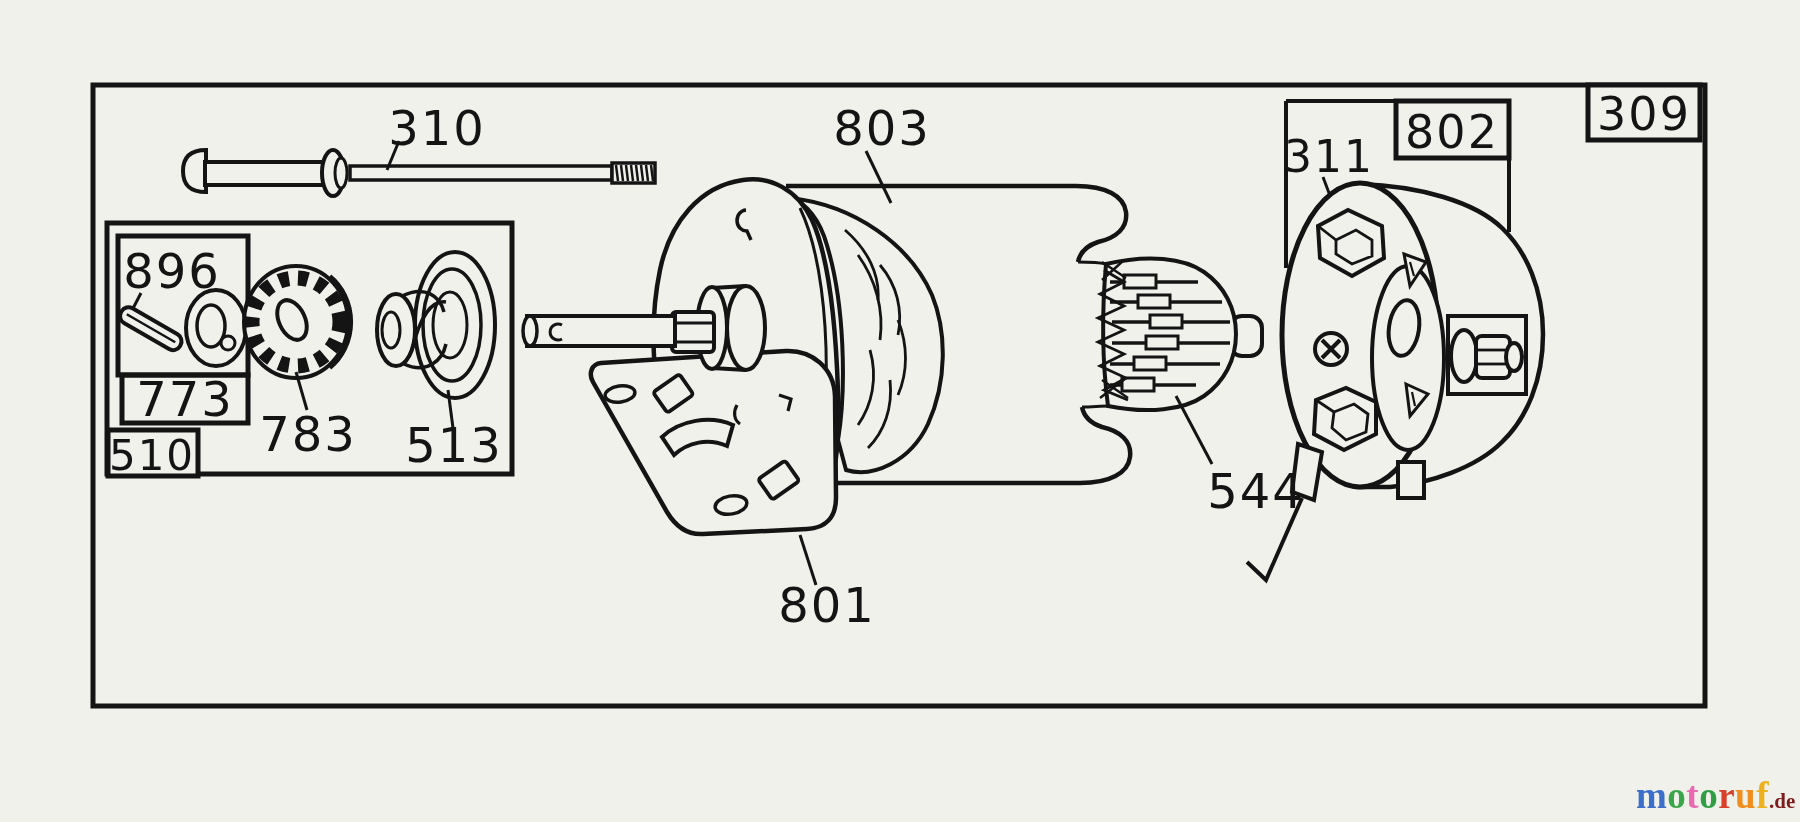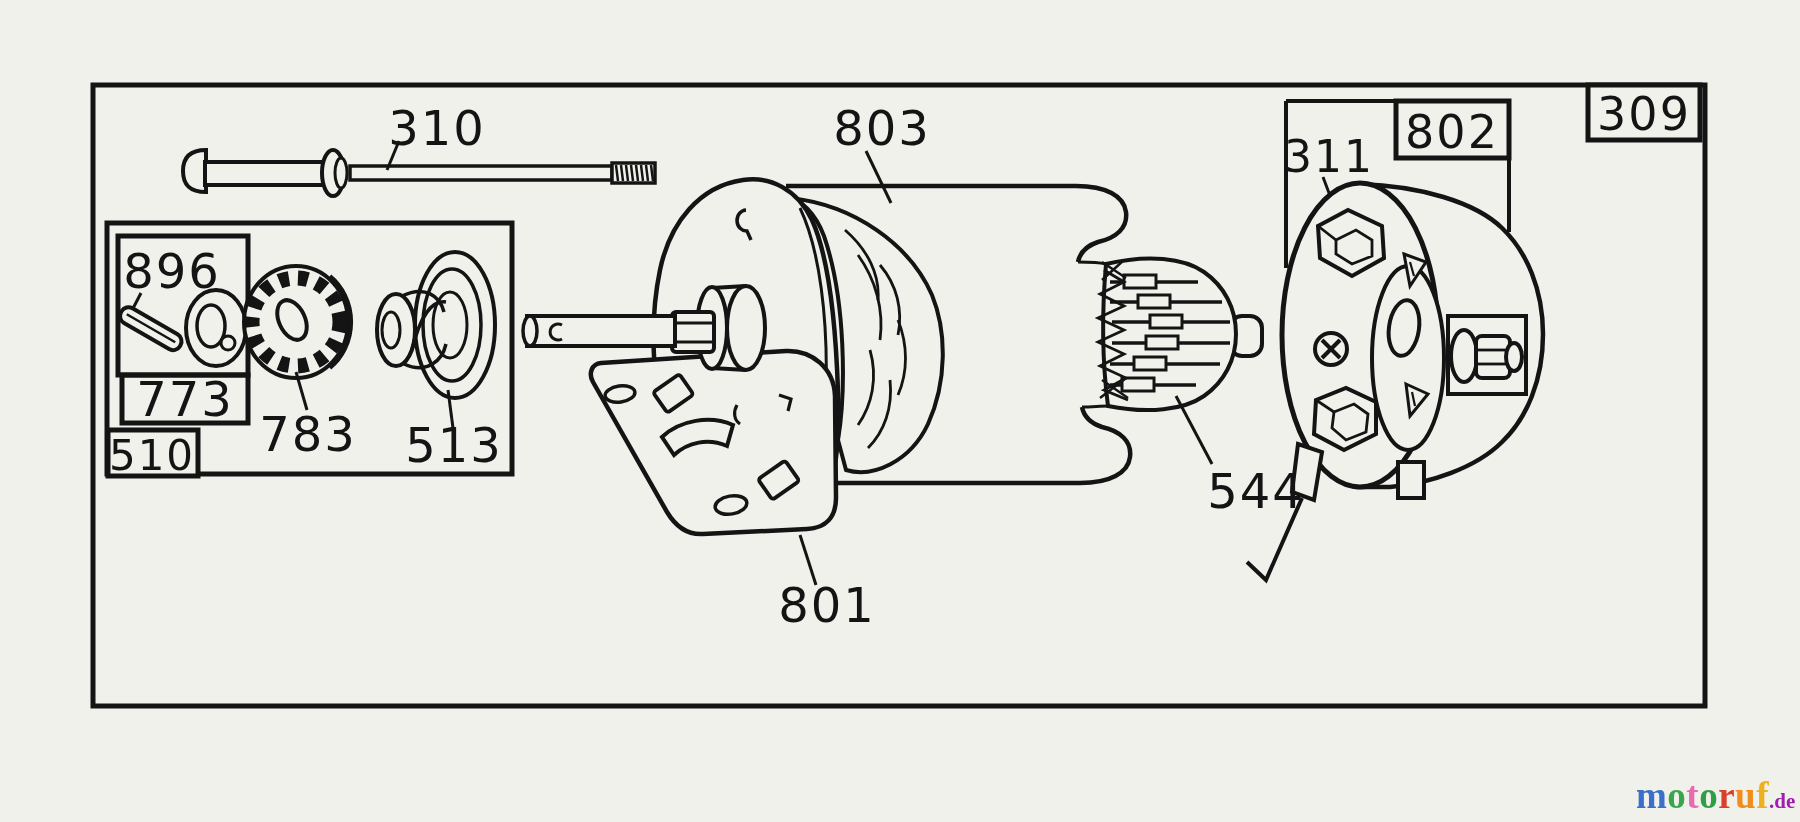--- a/index.html
+++ b/index.html
@@ -243,16 +243,16 @@
   <text x="172" y="288" font-size="48" text-anchor="middle">896</text>
   <text x="185" y="416" font-size="48" text-anchor="middle">773</text>
   <text x="152" y="470" font-size="42" text-anchor="middle">510</text>
   <text x="308" y="451" font-size="48" text-anchor="middle">783</text>
   <text x="454" y="462" font-size="48" text-anchor="middle">513</text>
   <text x="827" y="622" font-size="48" text-anchor="middle">801</text>
   <text x="1256" y="508" font-size="48" text-anchor="middle">544</text>
 </svg>
 
 <div class="logo">
-  <span style="color:#3b6fc9">m</span><span style="color:#3aa64b">o</span><span style="color:#e86ab0">t</span><span style="color:#2f9e44">o</span><span style="color:#d9402a">r</span><span style="color:#ef8d1f">u</span><span style="color:#edb01f">f</span><span class="suffix" style="color: #a21caf;">.de</span>
+  <span style="color:#3b6fc9">m</span><span style="color:#3aa64b">o</span><span style="color:#e86ab0">t</span><span style="color:#2f9e44">o</span><span style="color:#d9402a">r</span><span style="color:#ef8d1f">u</span><span style="color:#edb01f">f</span><span class="suffix" style="color: #7f1d1d;">.de</span>
 </div>
 
 </div>
 
 </body></html>

